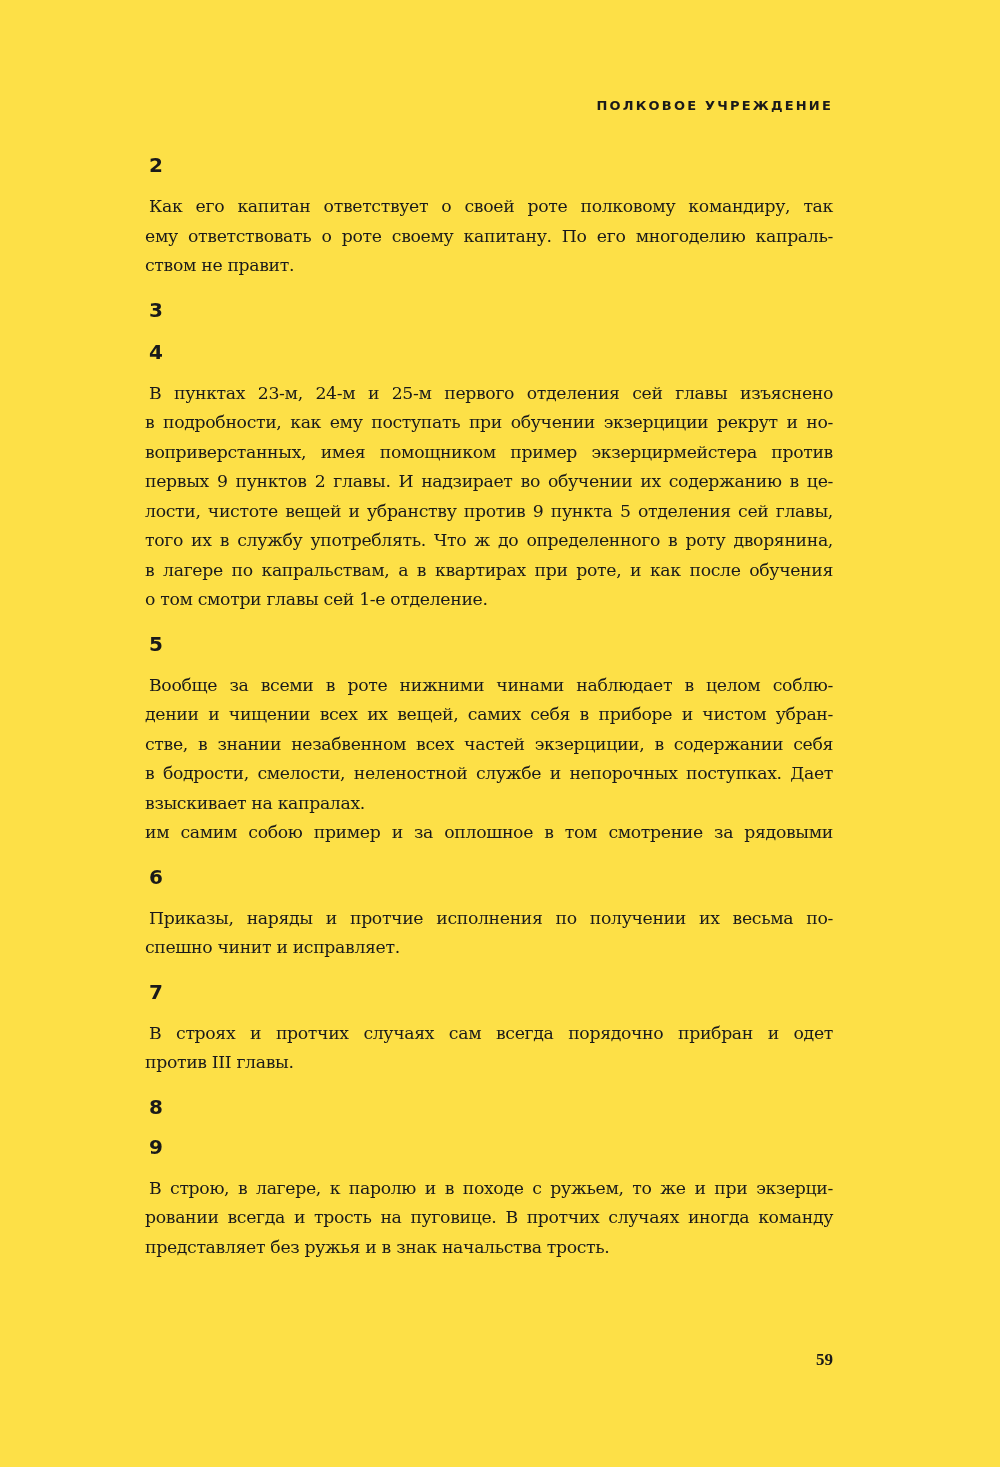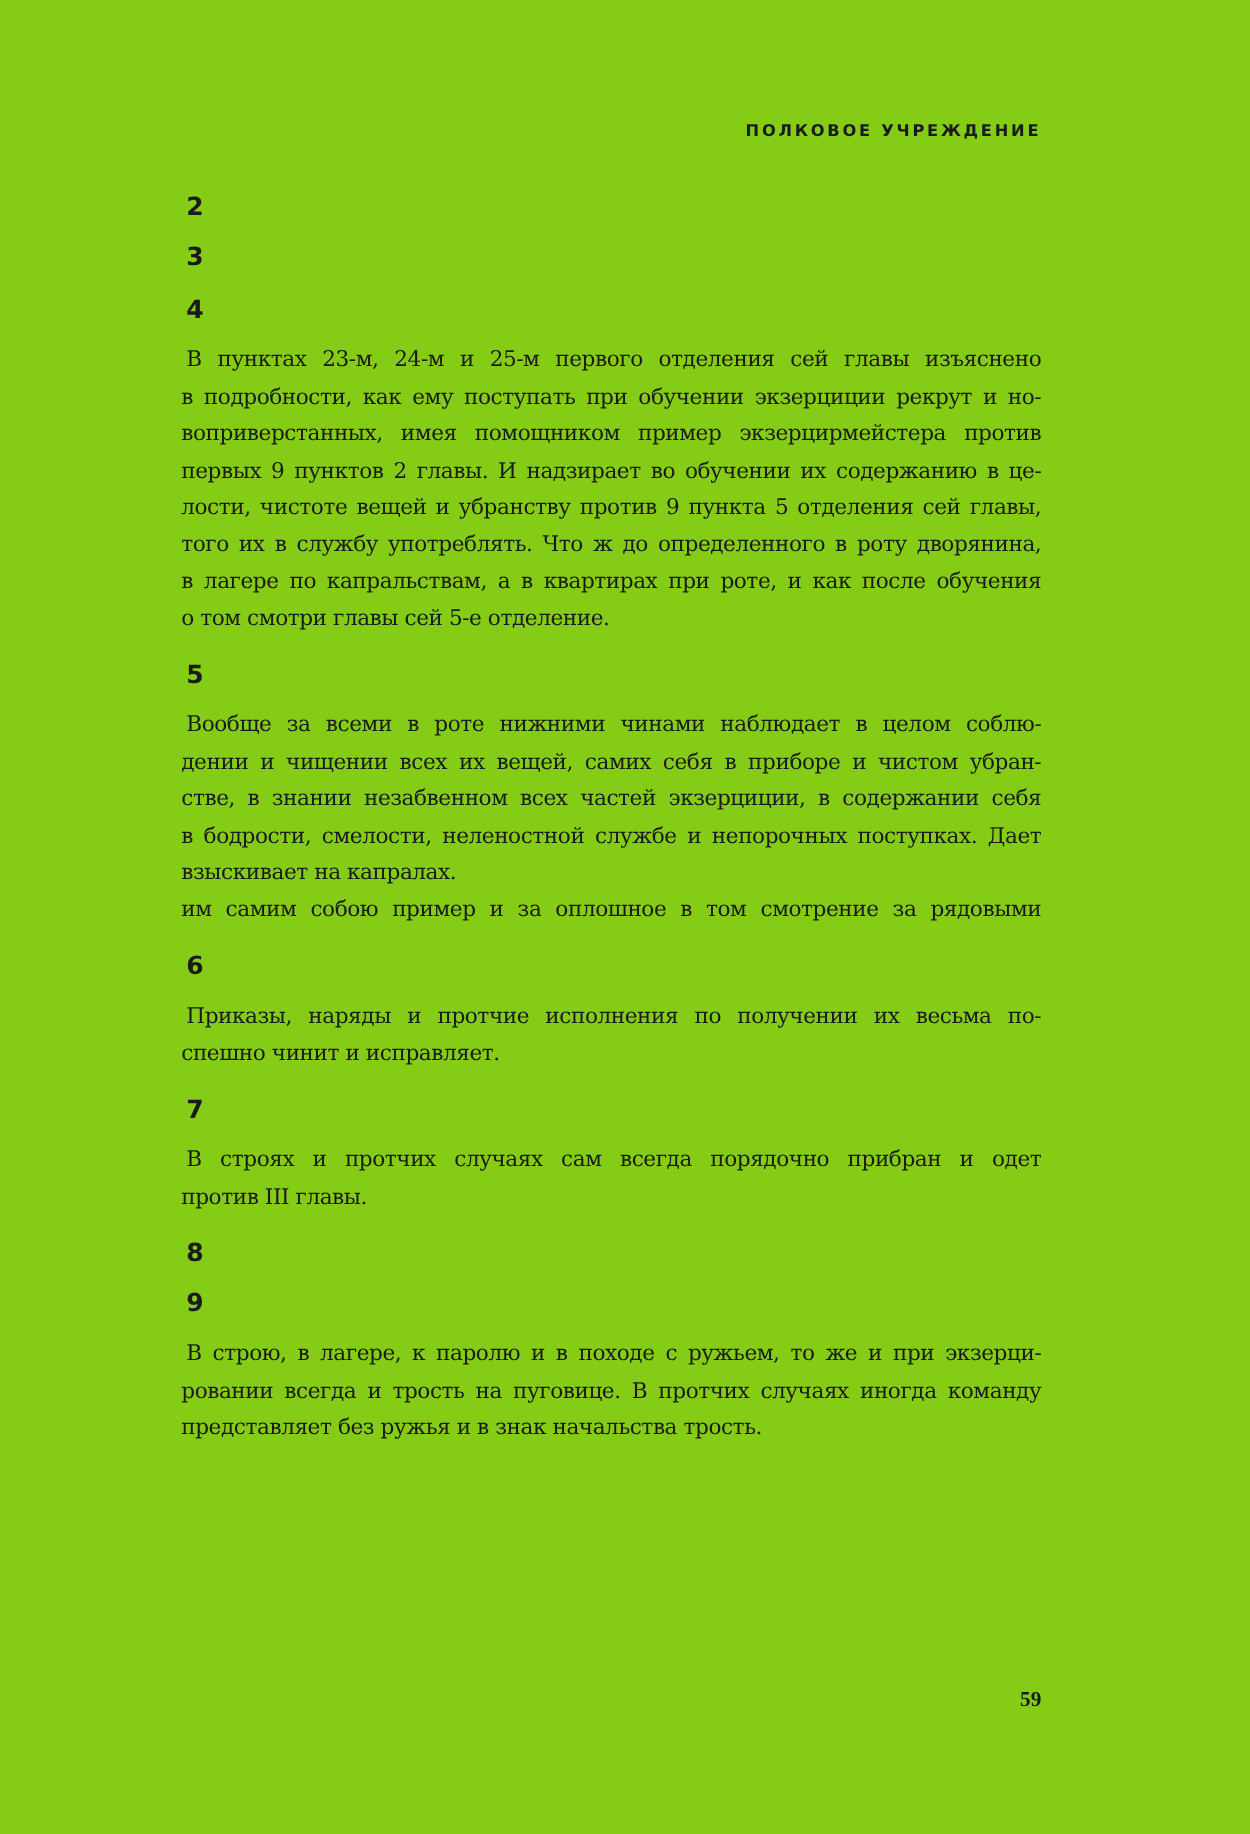--- a/index.html
+++ b/index.html
@@ -1,17 +1,17 @@
 <!DOCTYPE html>
 <html><head>
 <meta charset="utf-8">
 <style>
   html, body { margin: 0; padding: 0; background: #ffffff; }
   body { width: 1000px; height: 1467px; position: relative; overflow: hidden; }
-  .page { position: absolute; left: 0; top: 0; width: 1000px; height: 1467px; background: #84cc16; color: #1a1a1a; }
+  .page { position: absolute; left: 0; top: 0; width: 1000px; height: 1467px; background: #fde047; color: #1a1a1a; }
   .running-head {
     position: absolute; top: 98px; left: 0; width: 833px; text-align: right;
     font-family: "DejaVu Sans", sans-serif; font-weight: bold; font-size: 13px;
     letter-spacing: 2.2px; color: #1a1a1a;
   }
   .content { position: absolute; left: 149px; top: 152px; width: 684px; }
   .num {
     font-family: "DejaVu Sans", sans-serif; font-weight: bold; font-size: 20px;
     line-height: 26px; color: #1a1a1a; margin: 0 0 14px 0;
   }
@@ -29,39 +29,44 @@
 </head>
 <body>
 
 <div class="page">
   <div class="running-head">ПОЛКОВОЕ УЧРЕЖДЕНИЕ</div>
 
   <div class="content">
 
     <div>
       <div class="num">2</div>
+      <div class="para">
+        <span class="line" style="padding-left:0">Как его капитан ответствует о своей роте полковому командиру, так</span>
+        <span class="line" style="margin-left:-4px">ему ответствовать о роте своему капитану. По его многоделию капраль-</span>
+        <span class="line last" style="margin-left:-4px">ством не правит.</span>
+      </div>
     </div>
 
     <div>
       <div class="num">3</div>
       <div class="para">
       </div>
     </div>
 
     <div>
       <div class="num">4</div>
       <div class="para">
         <span class="line">В пунктах 23-м, 24-м и 25-м первого отделения сей главы изъяснено</span>
         <span class="line" style="margin-left:-4px">в подробности, как ему поступать при обучении экзерциции рекрут и но-</span>
         <span class="line" style="margin-left:-4px">воприверстанных, имея помощником пример экзерцирмейстера против</span>
         <span class="line" style="margin-left:-4px">первых 9 пунктов 2 главы. И надзирает во обучении их содержанию в це-</span>
         <span class="line" style="margin-left:-4px">лости, чистоте вещей и убранству против 9 пункта 5 отделения сей главы,</span>
         <span class="line" style="margin-left:-4px">того их в службу употреблять. Что ж до определенного в роту дворянина,</span>
         <span class="line" style="margin-left:-4px">в лагере по капральствам, а в квартирах при роте, и как после обучения</span>
-        <span class="line last" style="margin-left:-4px">о том смотри главы сей 5-е отделение.</span>
+        <span class="line last" style="margin-left:-4px">о том смотри главы сей 1-е отделение.</span>
       </div>
     </div>
 
     <div>
       <div class="num">5</div>
       <div class="para">
         <span class="line">Вообще за всеми в роте нижними чинами наблюдает в целом соблю-</span>
         <span class="line" style="margin-left:-4px">дении и чищении всех их вещей, самих себя в приборе и чистом убран-</span>
         <span class="line" style="margin-left:-4px">стве, в знании незабвенном всех частей экзерциции, в содержании себя</span>
         <span class="line" style="margin-left:-4px">в бодрости, смелости, неленостной службе и непорочных поступках. Дает</span>

